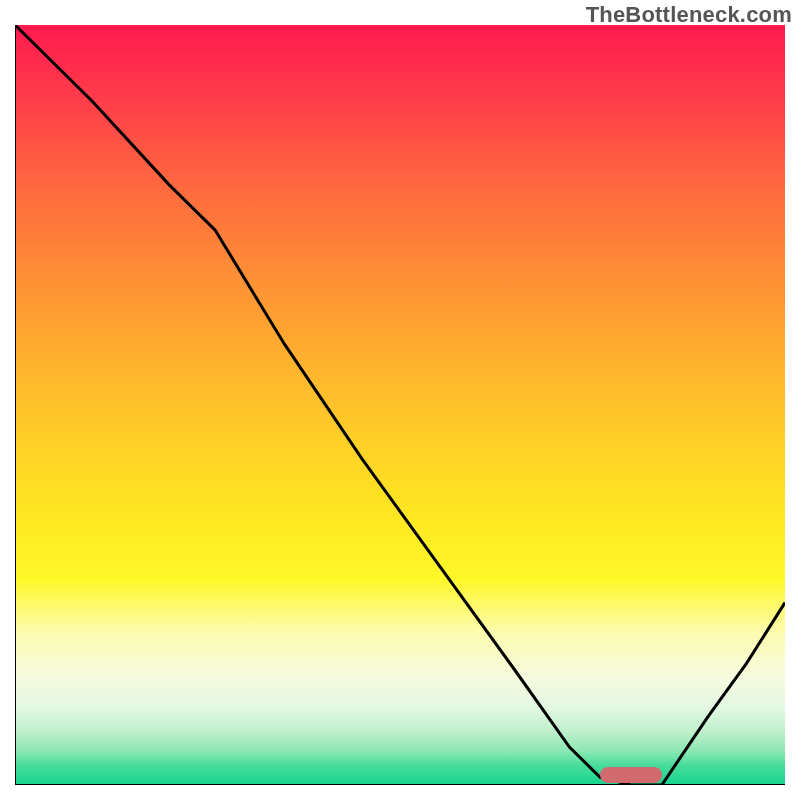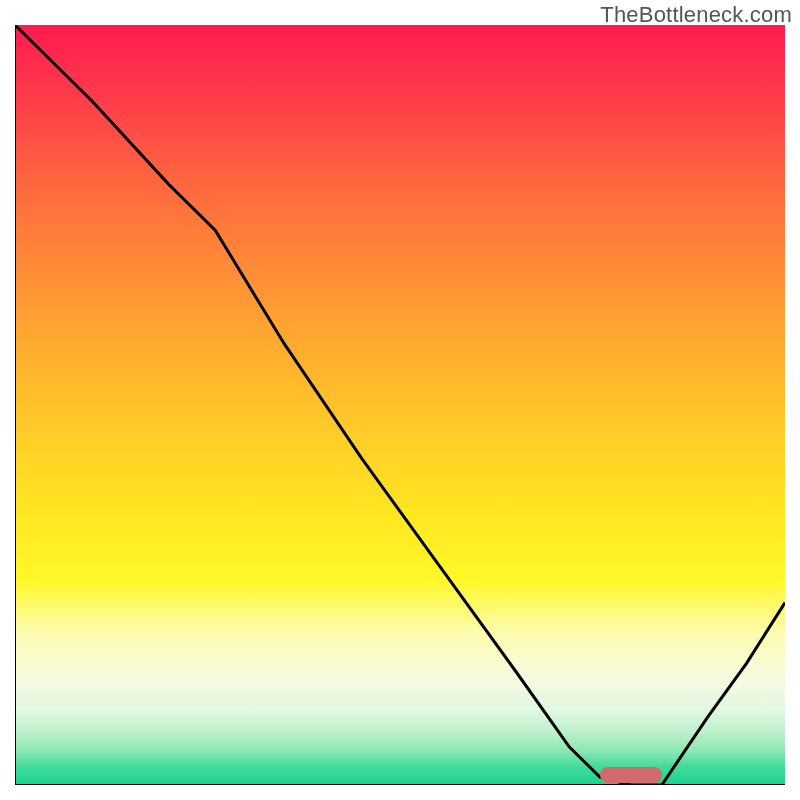--- a/index.html
+++ b/index.html
@@ -15,21 +15,21 @@
     position: relative;
     width: 800px;
     height: 800px;
   }
   .watermark {
     position: absolute;
     top: 2px;
     right: 8px;
     color: #555555;
     font-size: 22px;
-    font-weight: 400;
+    font-weight: 700;
     letter-spacing: 0.2px;
     margin-left: 47px;
   }
   .plot-area {
     position: absolute;
     left: 15px;
     top: 25px;
     width: 770px;
     height: 760px;
   }

